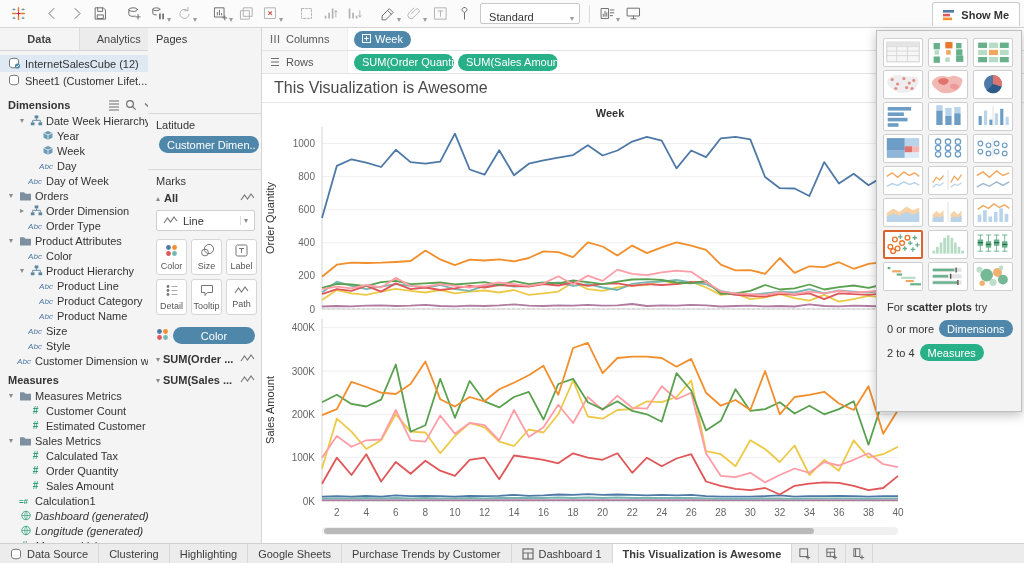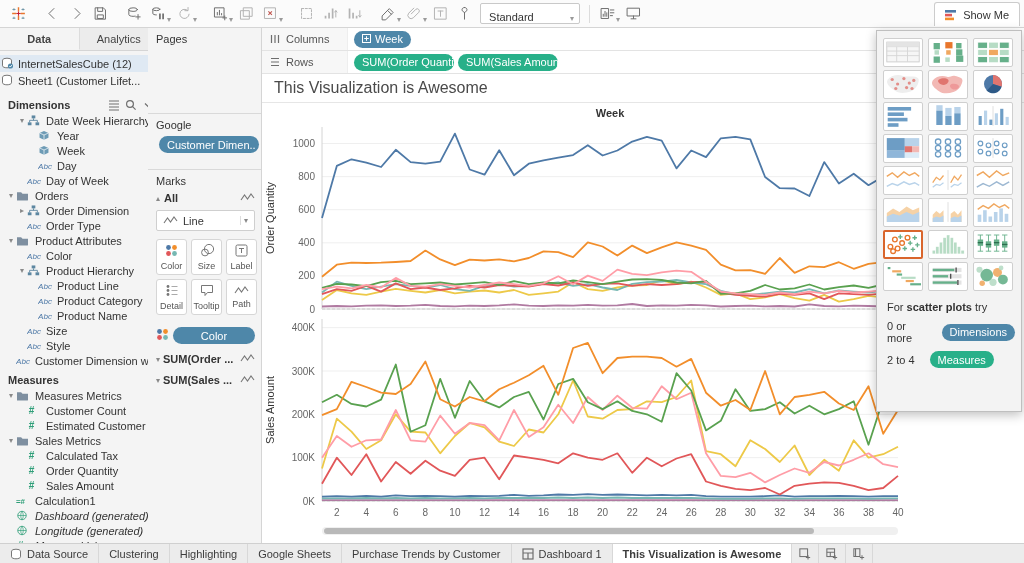--- a/index.html
+++ b/index.html
@@ -11,34 +11,34 @@
            display:flex;align-items:center;padding-left:6px;box-sizing:border-box;}
   .tbi{display:inline-flex;align-items:center;justify-content:center;width:24px;height:22px;color:#6e6e6e;}
   .tbi svg{width:17px;height:17px;}
   .tbi .s{fill:none;stroke:currentColor;stroke-width:1.4;stroke-linecap:round;stroke-linejoin:round;}
   .tbi.dim{color:#b3b3b3;}
   .tb-caret{font-size:8px;color:#9a9a9a;margin:0 1px 0 -3px;}
   .tb-sep{width:1px;height:18px;background:#dcdcdc;margin:0 5px;}
   #fit-select{display:flex;align-items:flex-end;border:1px solid #c9c9c9;background:#fff;height:19px;
               padding:0 4px 0 8px;margin:0 4px;border-radius:2px;min-width:86px;justify-content:space-between;}
   #showme-btn{position:absolute;right:4px;top:2px;height:23px;display:flex;align-items:center;gap:5px;
-              background:#fff;border:1px solid #ccc;border-bottom:none;border-radius:3px 3px 0 0;padding:0 10px;font-size:11px;color:#333;}
+              background:#fff;border:1px solid #ccc;border-bottom:none;border-radius:3px 3px 0 0;padding:0 10px;font-size:11px;color:#333;font-weight:bold;}
   
   #sidebar{left:0;top:28px;width:160px;height:515px;background:#f4f4f4;border-right:1px solid #d5d5d5;box-sizing:border-box;overflow:hidden;}
   #side-tabs{display:flex;height:22px;border-bottom:1px solid #d5d5d5;background:#ececec;align-items:stretch;}
   .side-tab{flex:1;display:flex;align-items:center;justify-content:center;color:#444;border-right:1px solid #dcdcdc;}
   .side-tab.active{background:#f4f4f4;font-weight:bold;border-bottom:1px solid #f4f4f4;}
-  .ds-row{display:flex;align-items:center;gap:5px;height:17px;padding-left:1px;}
+  .ds-row{display:flex;align-items:center;gap:5px;height:17px;padding-left:8px;}
   .ds-row.sel{background:#dfe9f3;}
   .tree-head{display:flex;align-items:center;height:17px;padding:0 5px 0 8px;font-weight:bold;color:#333;margin-top:3px;}
   .tree-head .sp{flex:1;}
   .tree-head svg{width:12px;height:12px;margin-left:5px;}
   .trow{display:flex;align-items:center;height:15px;white-space:nowrap;overflow:hidden;}
   .trow .exp{width:10px;font-size:8px;color:#8a8a8a;text-align:center;flex:none;}
-  .trow .ticn{width:19px;flex:none;display:flex;}
+  .trow .ticn{width:19px;flex:none;display:flex;justify-content:center;}
   .trow .ticn svg{height:11px;}
   .trow .lbl{color:#333;}
   .trow .lbl.it{font-style:italic;}
   
   #cards{left:148px;top:28px;width:114px;height:515px;background:#f4f4f4;border-right:1px solid #d5d5d5;box-sizing:border-box;}
   .card{border-bottom:1px solid #d9d9d9;padding:5px 6px 8px 8px;}
   .card-title{color:#333;margin-bottom:5px;}
   .pill{height:17px;border-radius:9px;color:#fff;display:inline-flex;align-items:center;padding:0 8px;
         font-size:11px;white-space:nowrap;max-width:100px;box-sizing:border-box;}
   .pill.dim{background:#4e87a9;}
@@ -70,21 +70,21 @@
   #hscroll .thumb{position:absolute;left:2px;top:1px;height:6px;width:490px;background:#b9b9b9;border-radius:3px;}
   
   #showme{left:876px;top:30px;width:146px;height:382px;background:#f3f3f3;border:1px solid #bfbfbf;
           box-shadow:0 3px 10px rgba(0,0,0,.25);box-sizing:border-box;padding:7px 6px;z-index:50;}
   #sm-grid{display:grid;grid-template-columns:repeat(3,42px);gap:3px;justify-content:center;}
   .thumb-c{width:40px;height:29px;background:#fff;border:1px solid #cfcfcf;border-radius:2px;display:flex;
            align-items:center;justify-content:center;box-sizing:border-box;}
   .thumb-c.selected{border:2px solid #d9652c;}
   .thumb-c svg{width:36px;height:24px;}
   #sm-footer{margin-top:10px;padding-left:4px;color:#333;}
-  #sm-footer .row{margin-top:7px;display:flex;align-items:center;gap:15px;}
+  #sm-footer .row{margin-top:7px;display:flex;align-items:center;gap:5px;}
   
   #tabbar{left:0;top:543px;width:1024px;height:20px;background:#ececec;border-top:1px solid #d0d0d0;
           display:flex;align-items:stretch;}
   .btab{display:flex;align-items:center;gap:5px;padding:0 10px;border-right:1px solid #d8d8d8;color:#3c3c3c;white-space:nowrap;}
   .btab.active{background:#fff;font-weight:bold;}
   .btab-action{display:flex;align-items:center;justify-content:center;width:26px;border-right:1px solid #d8d8d8;color:#777;}
   .btab svg,.btab-action svg{width:12px;height:12px;}
   .s2{fill:none;stroke:#6e6e6e;stroke-width:1.2;}
 </style>
 </head>
@@ -517,21 +517,21 @@
           <span class="lbl it">Measure Values</span>
         </div>
       </div>
   </div>
 
   <div id="cards" class="abs">
     <div class="card" style="height:72px;">
       <div class="card-title">Pages</div>
     </div>
     <div class="card" style="height:42px;">
-      <div class="card-title">Google</div>
+      <div class="card-title">Latitude</div>
       <div style="display:flex;align-items:center;gap:3px;">
         <svg width="11" height="12" viewBox="0 0 12 12">
             <rect class="s2" x="1" y="1" width="7" height="8"></rect>
             <path class="s2" d="M1 4h7M4.5 1v8M7 8l3 3M10 8v3h-3"></path>
           </svg>
         <span class="pill dim">Customer Dimen..</span>
       </div>
     </div>
     <div class="card" style="height:330px;border-bottom:none;">
       <div class="card-title">Marks</div>

